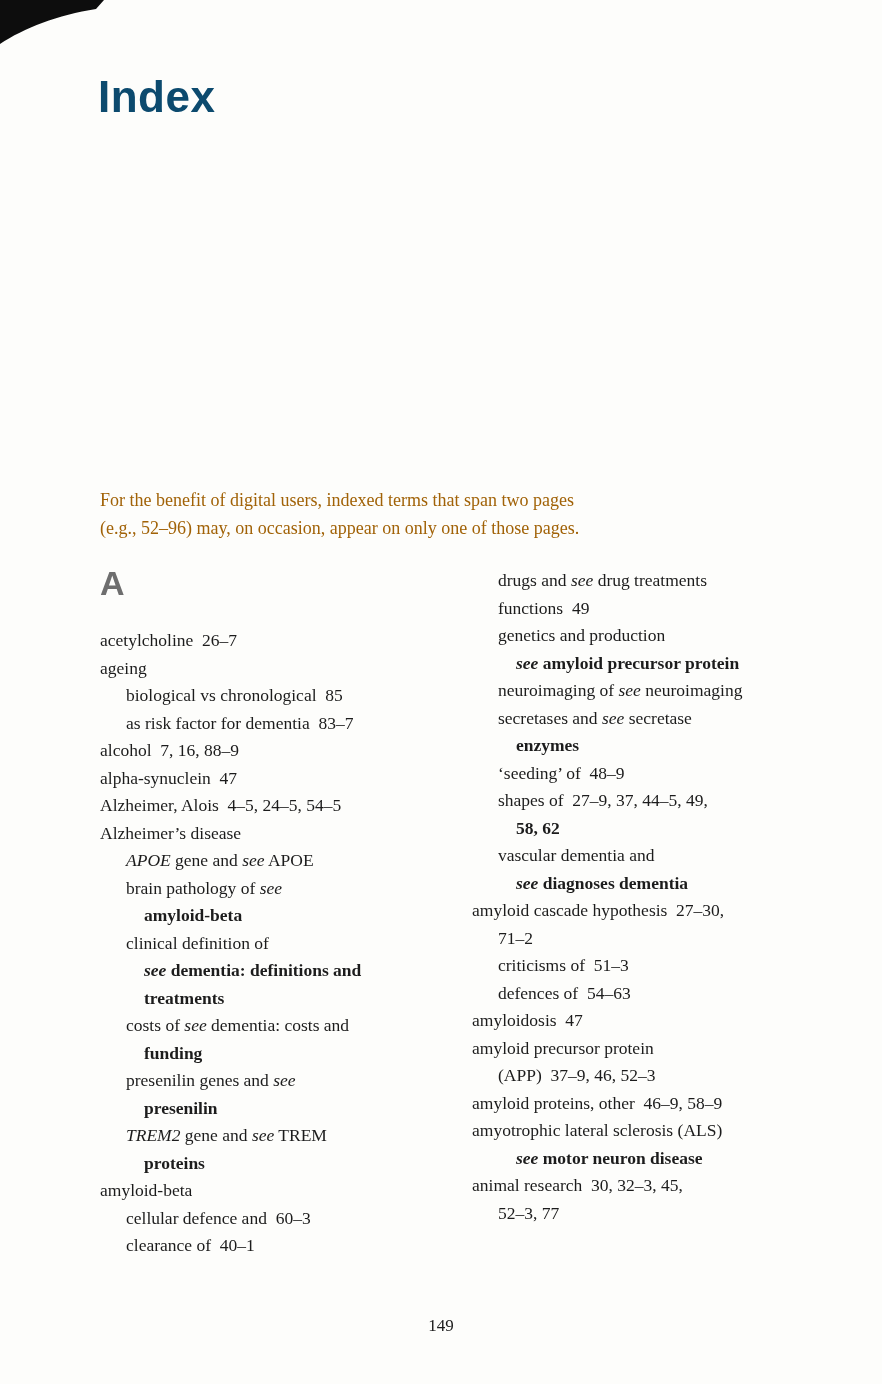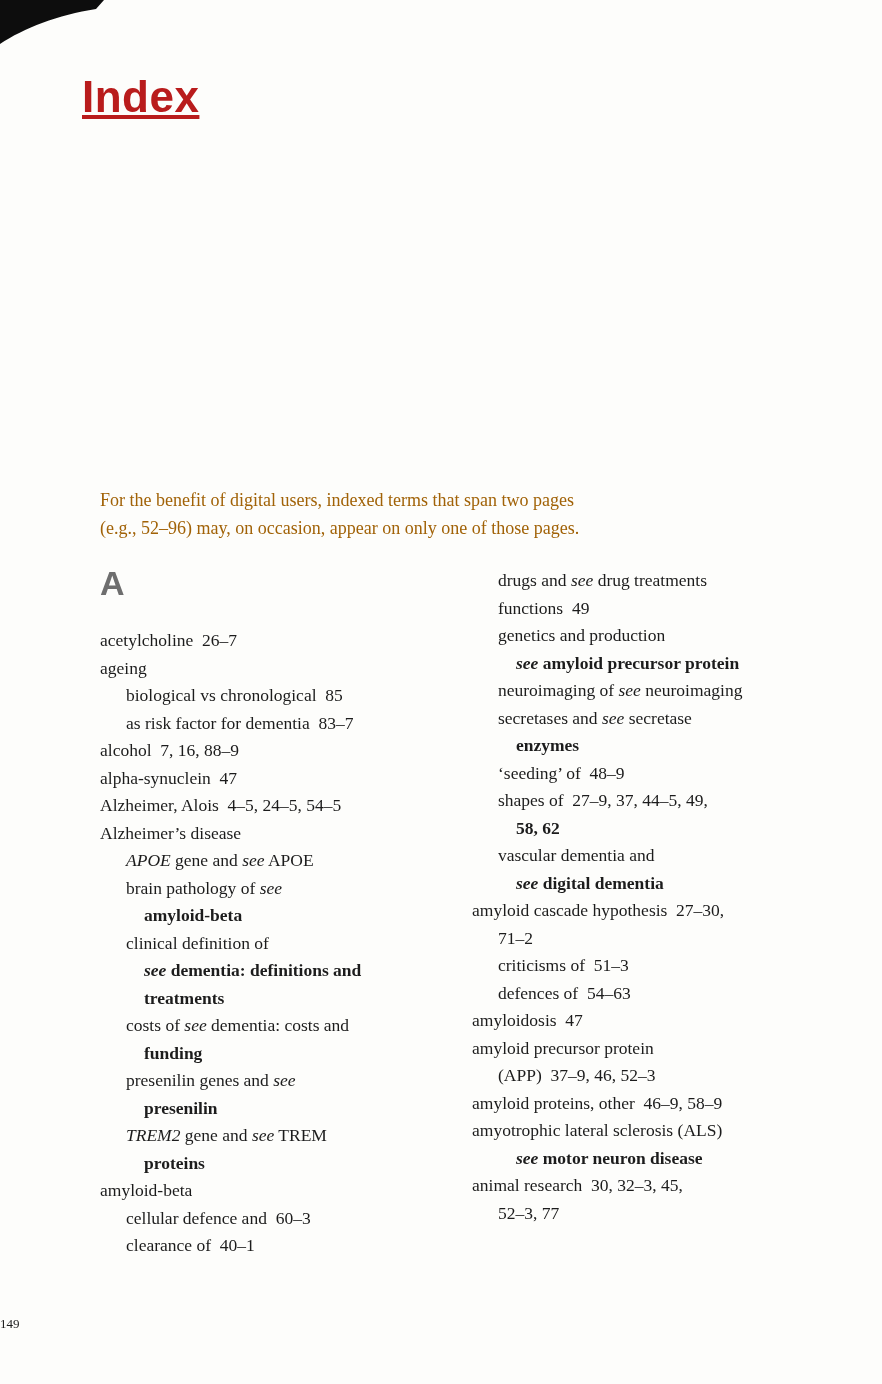--- a/index.html
+++ b/index.html
@@ -21,27 +21,26 @@
     position: absolute;
     top: 0;
     left: 0;
     width: 112px;
     height: 48px;
   }
 
   .page-title {
     position: absolute;
     top: 72px;
-    left: 82px;
+    left: 98px;
     font-family: "Liberation Sans", sans-serif;
     font-size: 44px;
     font-weight: 600;
-    color: #b91c1c;
+    color: #0c4a6e;
     letter-spacing: 0.5px;
-    text-decoration: underline;
   }
 
   .note {
     position: absolute;
     top: 486px;
     left: 100px;
     width: 680px;
     font-size: 18px;
     line-height: 28px;
     color: #a16207;
@@ -75,22 +74,22 @@
   .indent-1 { padding-left: 26px; }
   .indent-2 { padding-left: 44px; font-weight: bold; }
 
   .it { font-style: italic; }
 
   .page-number {
     position: absolute;
     top: 1316px;
     left: 0;
     right: 0;
-    text-align: left;
-    font-size: 13px;
+    text-align: center;
+    font-size: 17px;
     color: #1c1c1c;
   }
 </style>
 </head>
 <body>
 
 <svg class="corner-artifact" viewBox="0 0 112 48" xmlns="http://www.w3.org/2000/svg" aria-hidden="true">
   <path d="M0,0 L104,0 L96,9 C 58,15 24,28 0,44 Z" fill="#0d0d0d"></path>
 </svg>
 
@@ -133,21 +132,21 @@
     <div class="index-line indent-1"><span>functions  49</span></div>
     <div class="index-line indent-1"><span>genetics and production</span></div>
     <div class="index-line indent-2"><span class="it">see</span><span> amyloid precursor protein</span></div>
     <div class="index-line indent-1"><span>neuroimaging of </span><span class="it">see</span><span> neuroimaging</span></div>
     <div class="index-line indent-1"><span>secretases and </span><span class="it">see</span><span> secretase</span></div>
     <div class="index-line indent-2"><span>enzymes</span></div>
     <div class="index-line indent-1"><span>‘seeding’ of  48–9</span></div>
     <div class="index-line indent-1"><span>shapes of  27–9, 37, 44–5, 49,</span></div>
     <div class="index-line indent-2"><span>58, 62</span></div>
     <div class="index-line indent-1"><span>vascular dementia and</span></div>
-    <div class="index-line indent-2"><span class="it">see</span><span> digital dementia</span></div>
+    <div class="index-line indent-2"><span class="it">see</span><span> diagnoses dementia</span></div>
     <div class="index-line indent-0"><span>amyloid cascade hypothesis  27–30,</span></div>
     <div class="index-line indent-1"><span>71–2</span></div>
     <div class="index-line indent-1"><span>criticisms of  51–3</span></div>
     <div class="index-line indent-1"><span>defences of  54–63</span></div>
     <div class="index-line indent-0"><span>amyloidosis  47</span></div>
     <div class="index-line indent-0"><span>amyloid precursor protein</span></div>
     <div class="index-line indent-1"><span>(APP)  37–9, 46, 52–3</span></div>
     <div class="index-line indent-0"><span>amyloid proteins, other  46–9, 58–9</span></div>
     <div class="index-line indent-0"><span>amyotrophic lateral sclerosis (ALS)</span></div>
     <div class="index-line indent-2"><span class="it">see</span><span> motor neuron disease</span></div>

